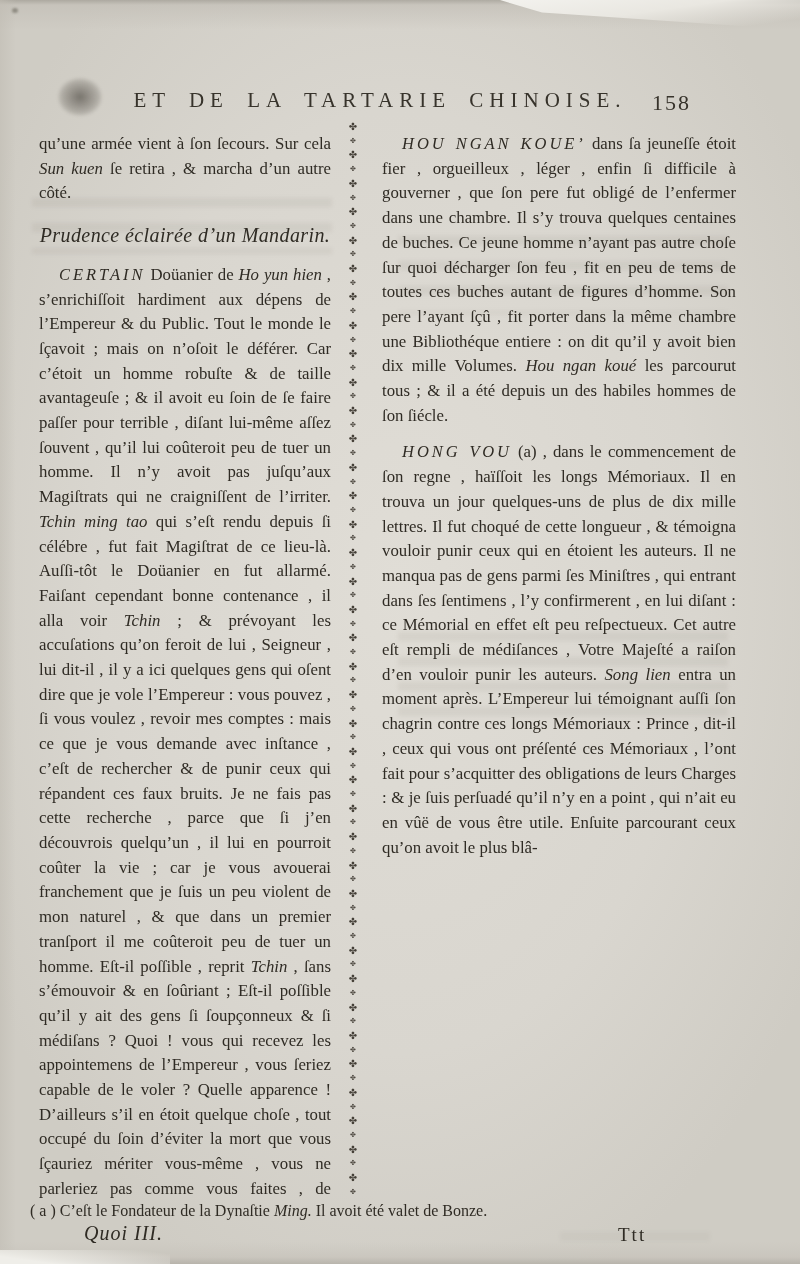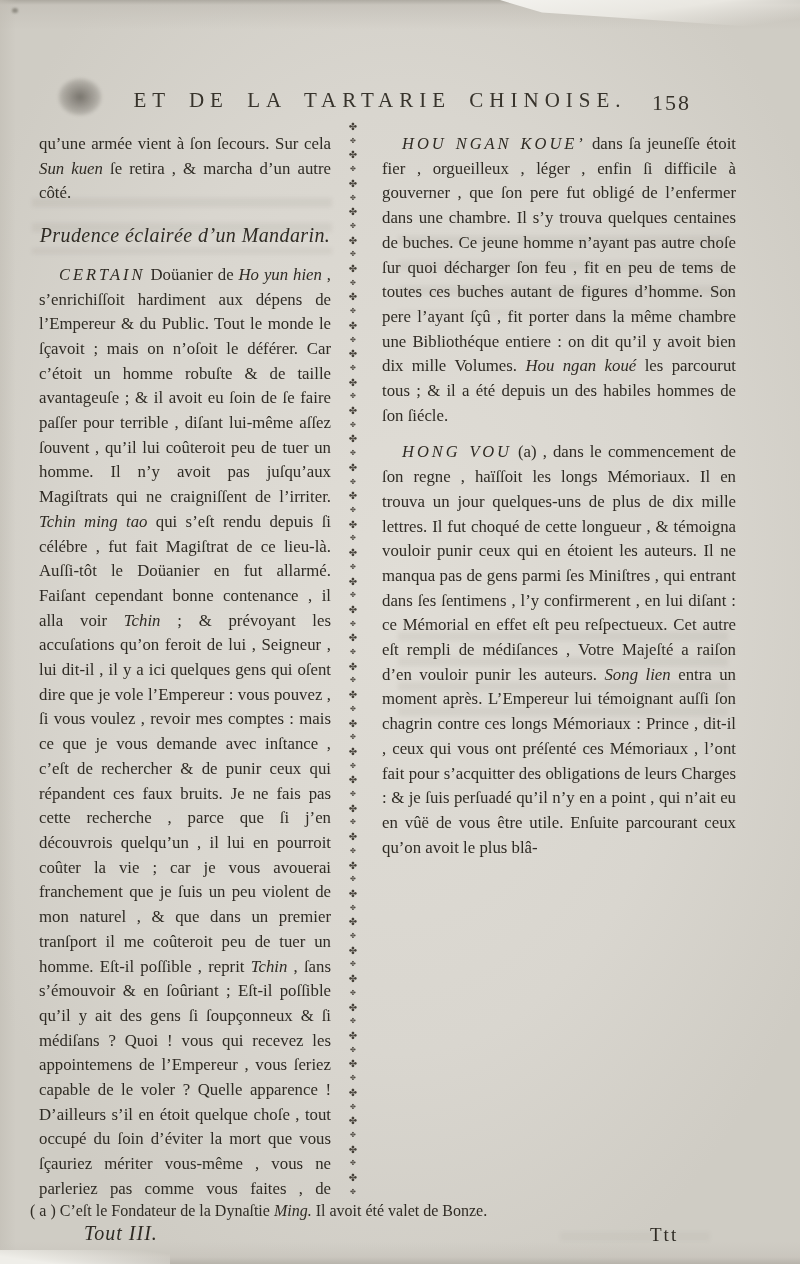--- a/index.html
+++ b/index.html
@@ -59,21 +59,21 @@
     display:flex;flex-direction:column;justify-content:space-between;align-items:center;
     font-family:"DejaVu Sans",sans-serif;color:#443f37;}
   .orn-large{font-size:10px;line-height:1;}
   .orn-small{font-size:7px;line-height:1;opacity:.92;}
   
   .footnote{position:absolute;left:30px;top:1202px;width:640px;z-index:2;
     font-size:16px;line-height:18px;}
   .footnote p{margin:0;}
   .tome{position:absolute;left:84px;top:1222px;z-index:2;
     font-style:italic;font-size:20px;letter-spacing:1px;}
-  .signature{position:absolute;left:650px;top:1224px;z-index:2;
+  .signature{position:absolute;left:618px;top:1224px;z-index:2;
     font-size:19px;letter-spacing:2px;}
 </style>
 </head>
 <body>
 
 <div class="paper">
   <div class="edge-top"></div>
   <div class="corner-tr"></div>
   <div class="edge-left"></div>
   <div class="edge-bottom"></div>
@@ -176,15 +176,15 @@
     </div>
 
   <div class="col col-right">
       <p class="para indent"><span class="run-sc">HOU NGAN KOUE’</span><span class="run-n"> dans ſa jeuneſſe étoit fier , orgueilleux , léger , enfin ſi difficile à gouverner , que ſon pere fut obligé de l’enfermer dans une chambre. Il s’y trouva quelques centaines de buches. Ce jeune homme n’ayant pas autre choſe ſur quoi décharger ſon feu , fit en peu de tems de toutes ces buches autant de figures d’homme. Son pere l’ayant ſçû , fit porter dans la même chambre une Bibliothéque entiere : on dit qu’il y avoit bien dix mille Volumes. </span><span class="run-i">Hou ngan koué</span><span class="run-n"> les parcourut tous ; &amp; il a été depuis un des habiles hommes de ſon ſiécle.</span></p>
       <p class="para indent"><span class="run-sc">HONG VOU</span><span class="run-n"> (a) , dans le commencement de ſon regne , haïſſoit les longs Mémoriaux. Il en trouva un jour quelques-uns de plus de dix mille lettres. Il fut choqué de cette longueur , &amp; témoigna vouloir punir ceux qui en étoient les auteurs. Il ne manqua pas de gens parmi ſes Miniſtres , qui entrant dans ſes ſentimens , l’y confirmerent , en lui diſant : ce Mémorial en effet eſt peu reſpectueux. Cet autre eſt rempli de médiſances , Votre Majeſté a raiſon d’en vouloir punir les auteurs. </span><span class="run-i">Song lien</span><span class="run-n"> entra un moment après. L’Empereur lui témoignant auſſi ſon chagrin contre ces longs Mémoriaux : Prince , dit-il , ceux qui vous ont préſenté ces Mémoriaux , l’ont fait pour s’acquitter des obligations de leurs Charges : &amp; je ſuis perſuadé qu’il n’y en a point , qui n’ait eu en vûë de vous être utile. Enſuite parcourant ceux qu’on avoit le plus blâ-</span></p>
     </div>
 
   <div class="footnote">
       <p class="para"><span class="run-n">( a ) C’eſt le Fondateur de la Dynaſtie </span><span class="run-i">Ming.</span><span class="run-n"> Il avoit été valet de Bonze.</span></p>
     </div>
-  <div class="tome">Tout III.</div>
+  <div class="tome">Quoi III.</div>
   <div class="signature">Ttt</div>
 </div>
 
 </body></html>

